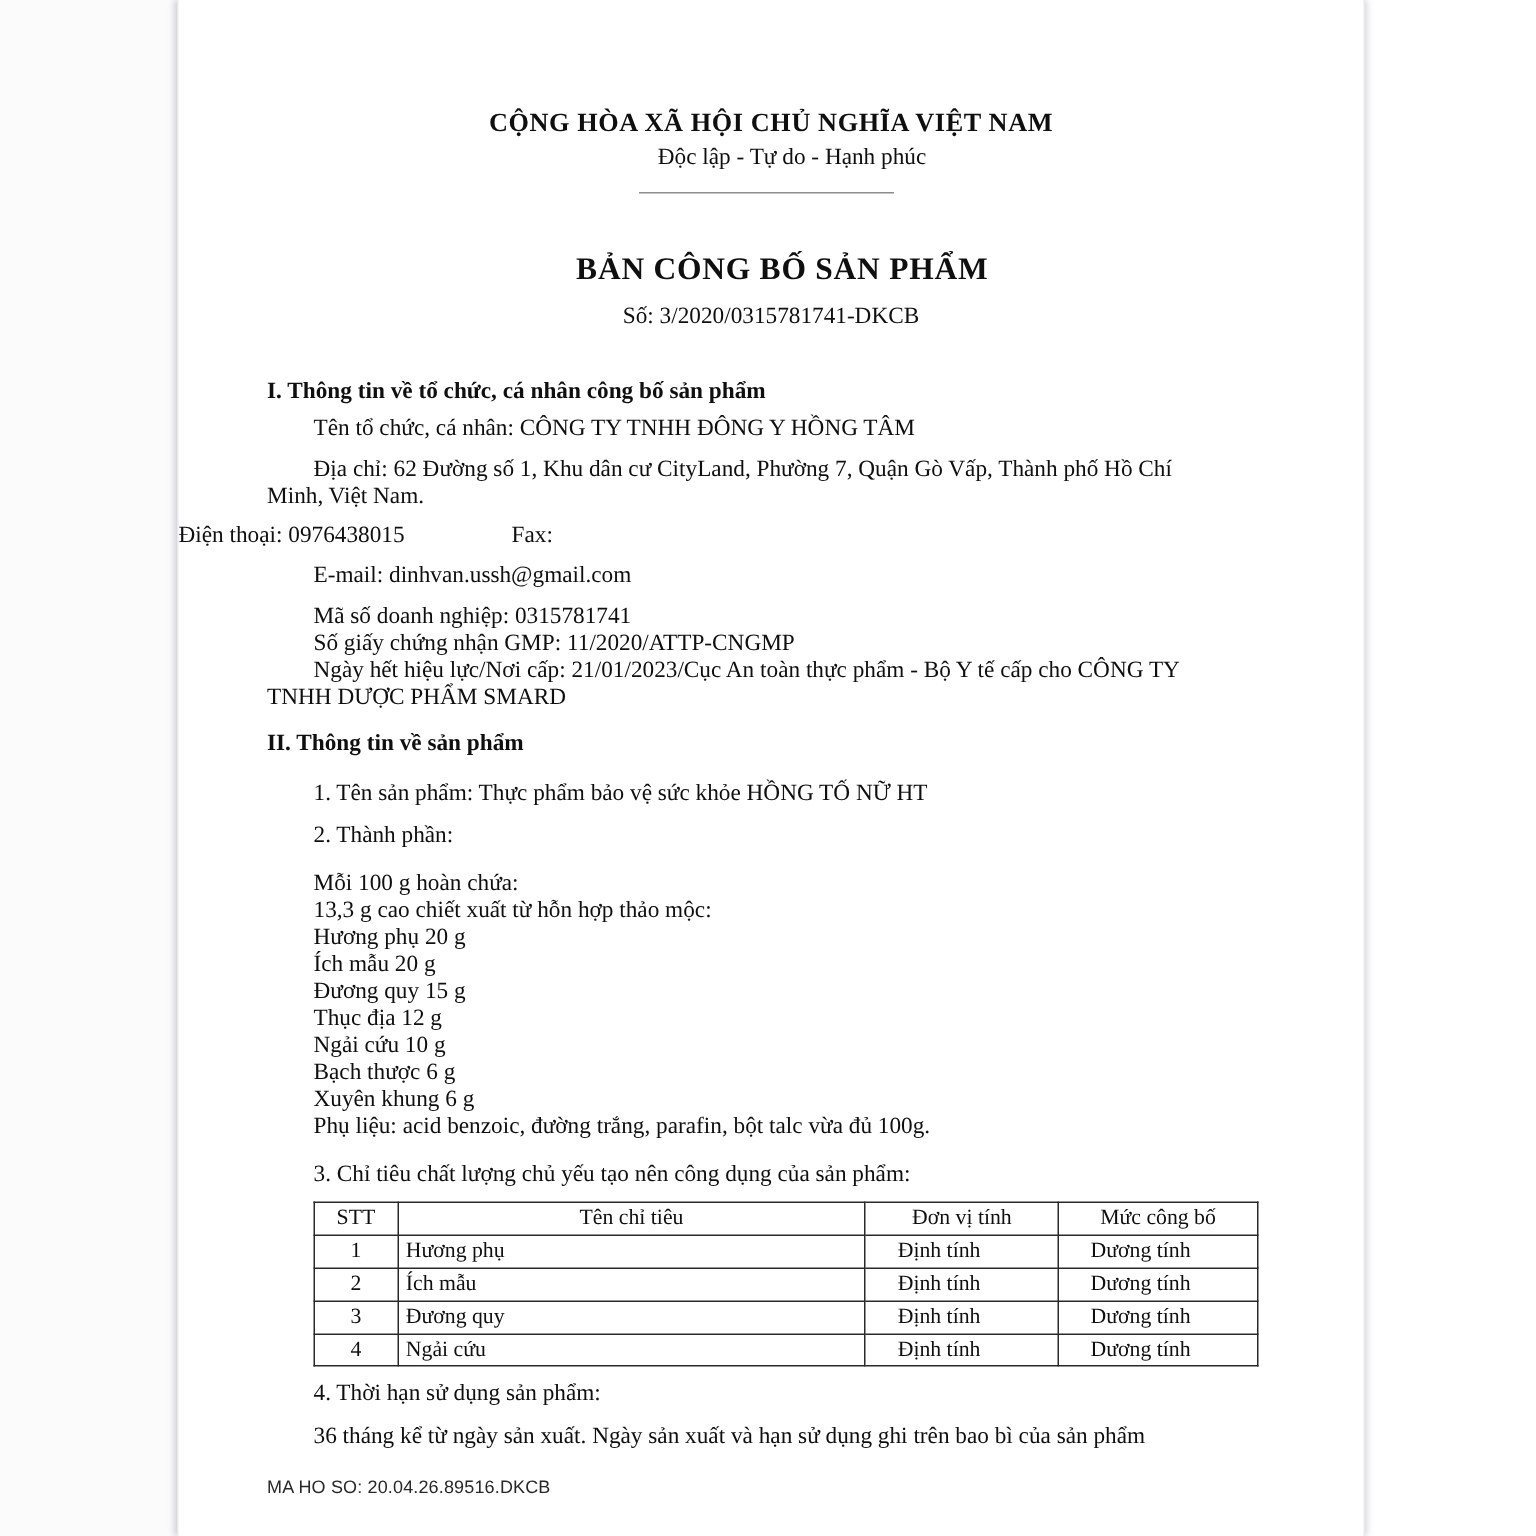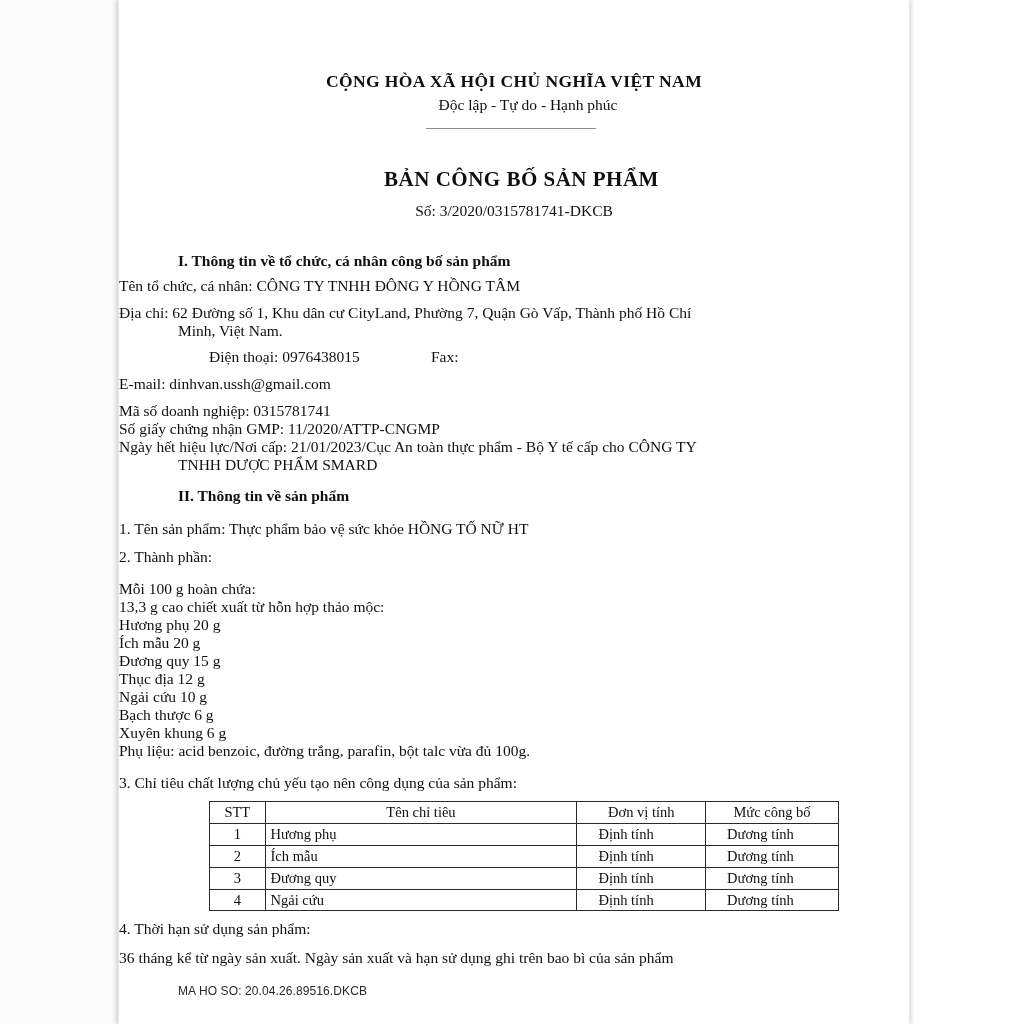--- a/index.html
+++ b/index.html
@@ -39,28 +39,28 @@
   .docnum{
     font-size:15.5px;position:absolute;left:0;right:0;top:202px;
   }
 
   .body{position:absolute;left:0;top:252px;width:790px;}
   .sec-head{
     font-weight:bold;font-size:15.5px;margin:0 0 6px 0;padding-left:59px;
   }
   .ln{
     font-size:15.5px;line-height:1.30;margin:0;
-    text-indent:0;
+    padding-left:90px;text-indent:0;
   }
   .ln.wrap{padding-left:59px;}
   .ln.tight{line-height:1.16;}
   .gap-s{height:8px;}
   .gap-m{height:13px;}
 
-  .phone-row{font-size:15.5px;padding-left:90px;display:flex;align-items:center;}
+  .phone-row{font-size:15.5px;display:flex;align-items:center;}
   .phone-row .tel{width:222px;}
 
   table.spec{
     border-collapse:collapse;margin-left:90px;width:630px;
     font-size:14.5px;
   }
   table.spec td,table.spec th{
     border:1px solid #2a2a2c;padding:1px 5px;font-weight:normal;
     line-height:1.30;
   }

